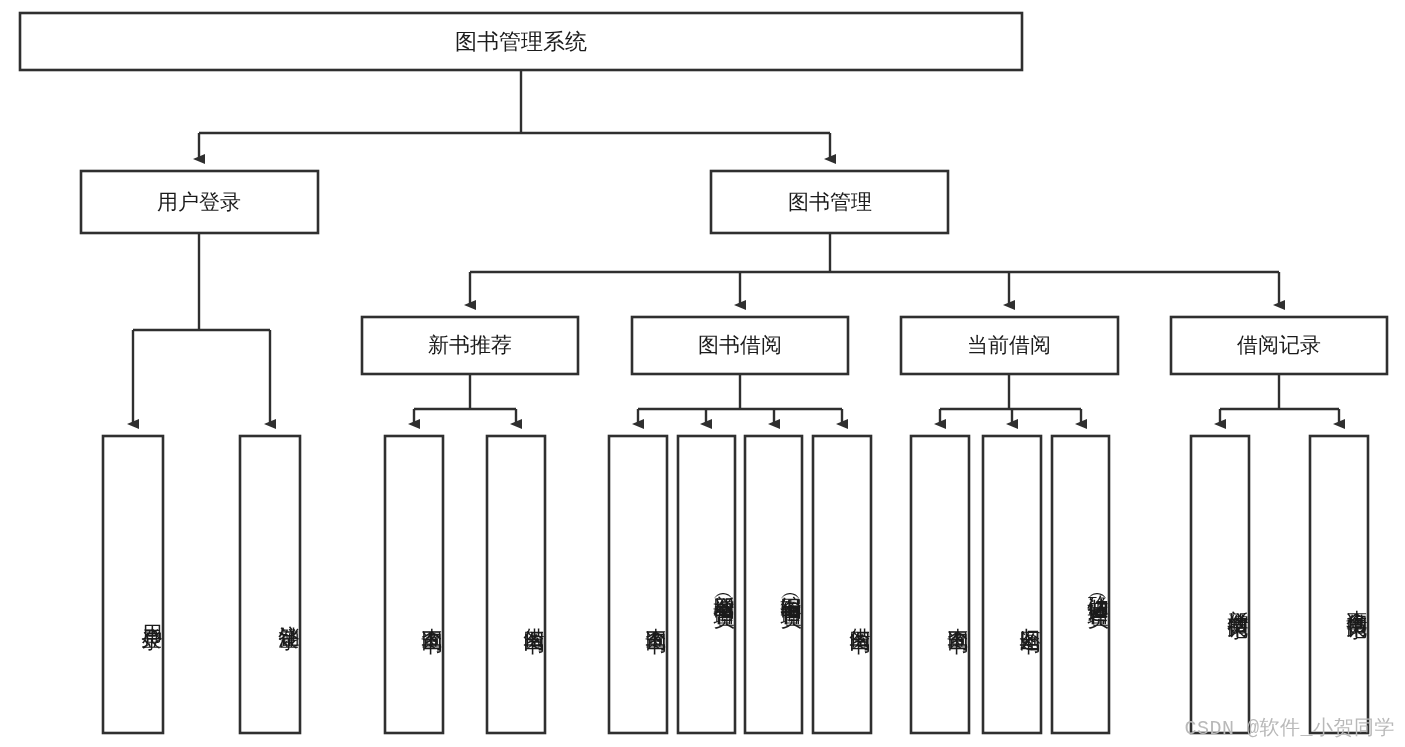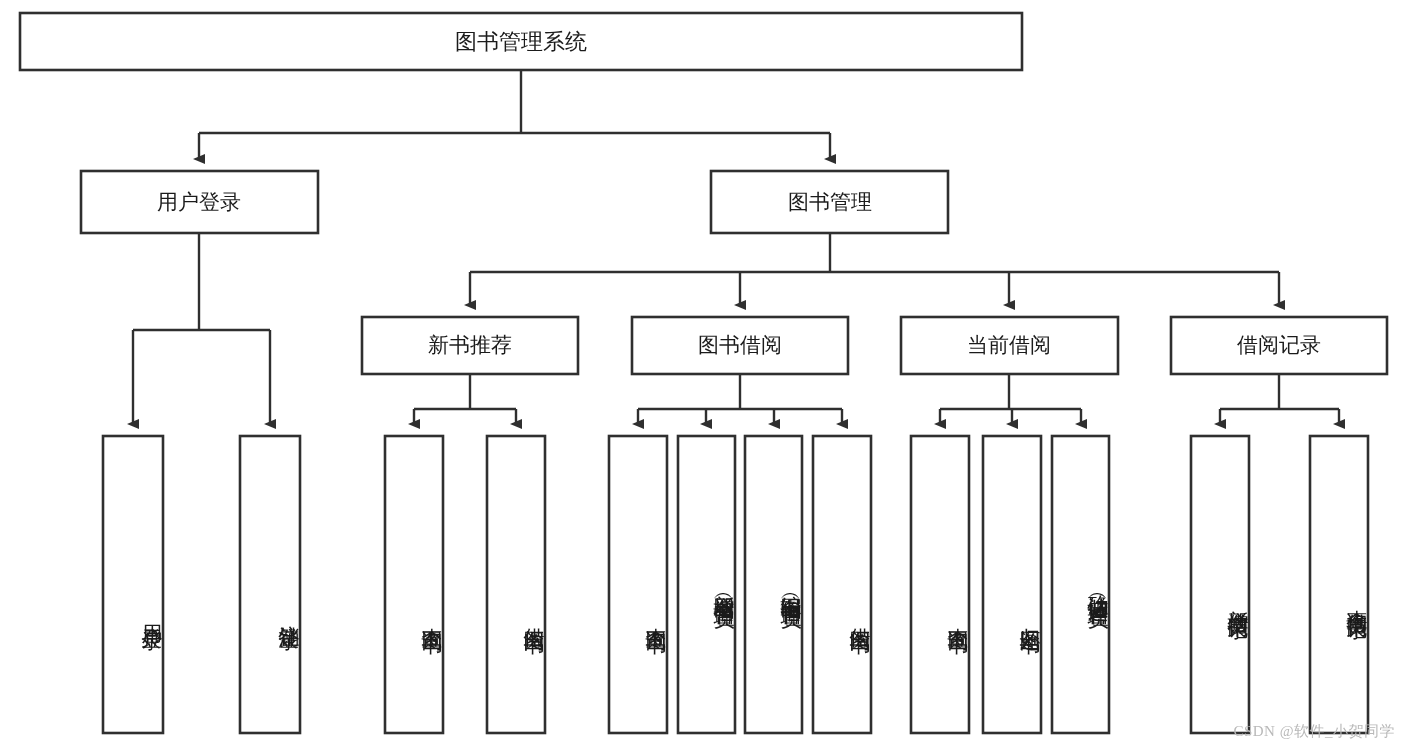--- a/index.html
+++ b/index.html
@@ -62,22 +62,22 @@
     line-height: 1.05;
     color: #1b1b1b;
     letter-spacing: 2px;
     white-space: nowrap;
     pointer-events: none;
   }
   .watermark {
     position: absolute;
     right: 10px;
     bottom: 6px;
-    font-family: Liberation Serif, serif;
-    font-size: 15px;
+    font-family: Liberation Mono, monospace;
+    font-size: 20px;
     color: #b9b9b9;
     letter-spacing: 0.5px;
     white-space: nowrap;
   }
 </style>
 </head>
 <body>
 
 <div id="diagram-root">
 

